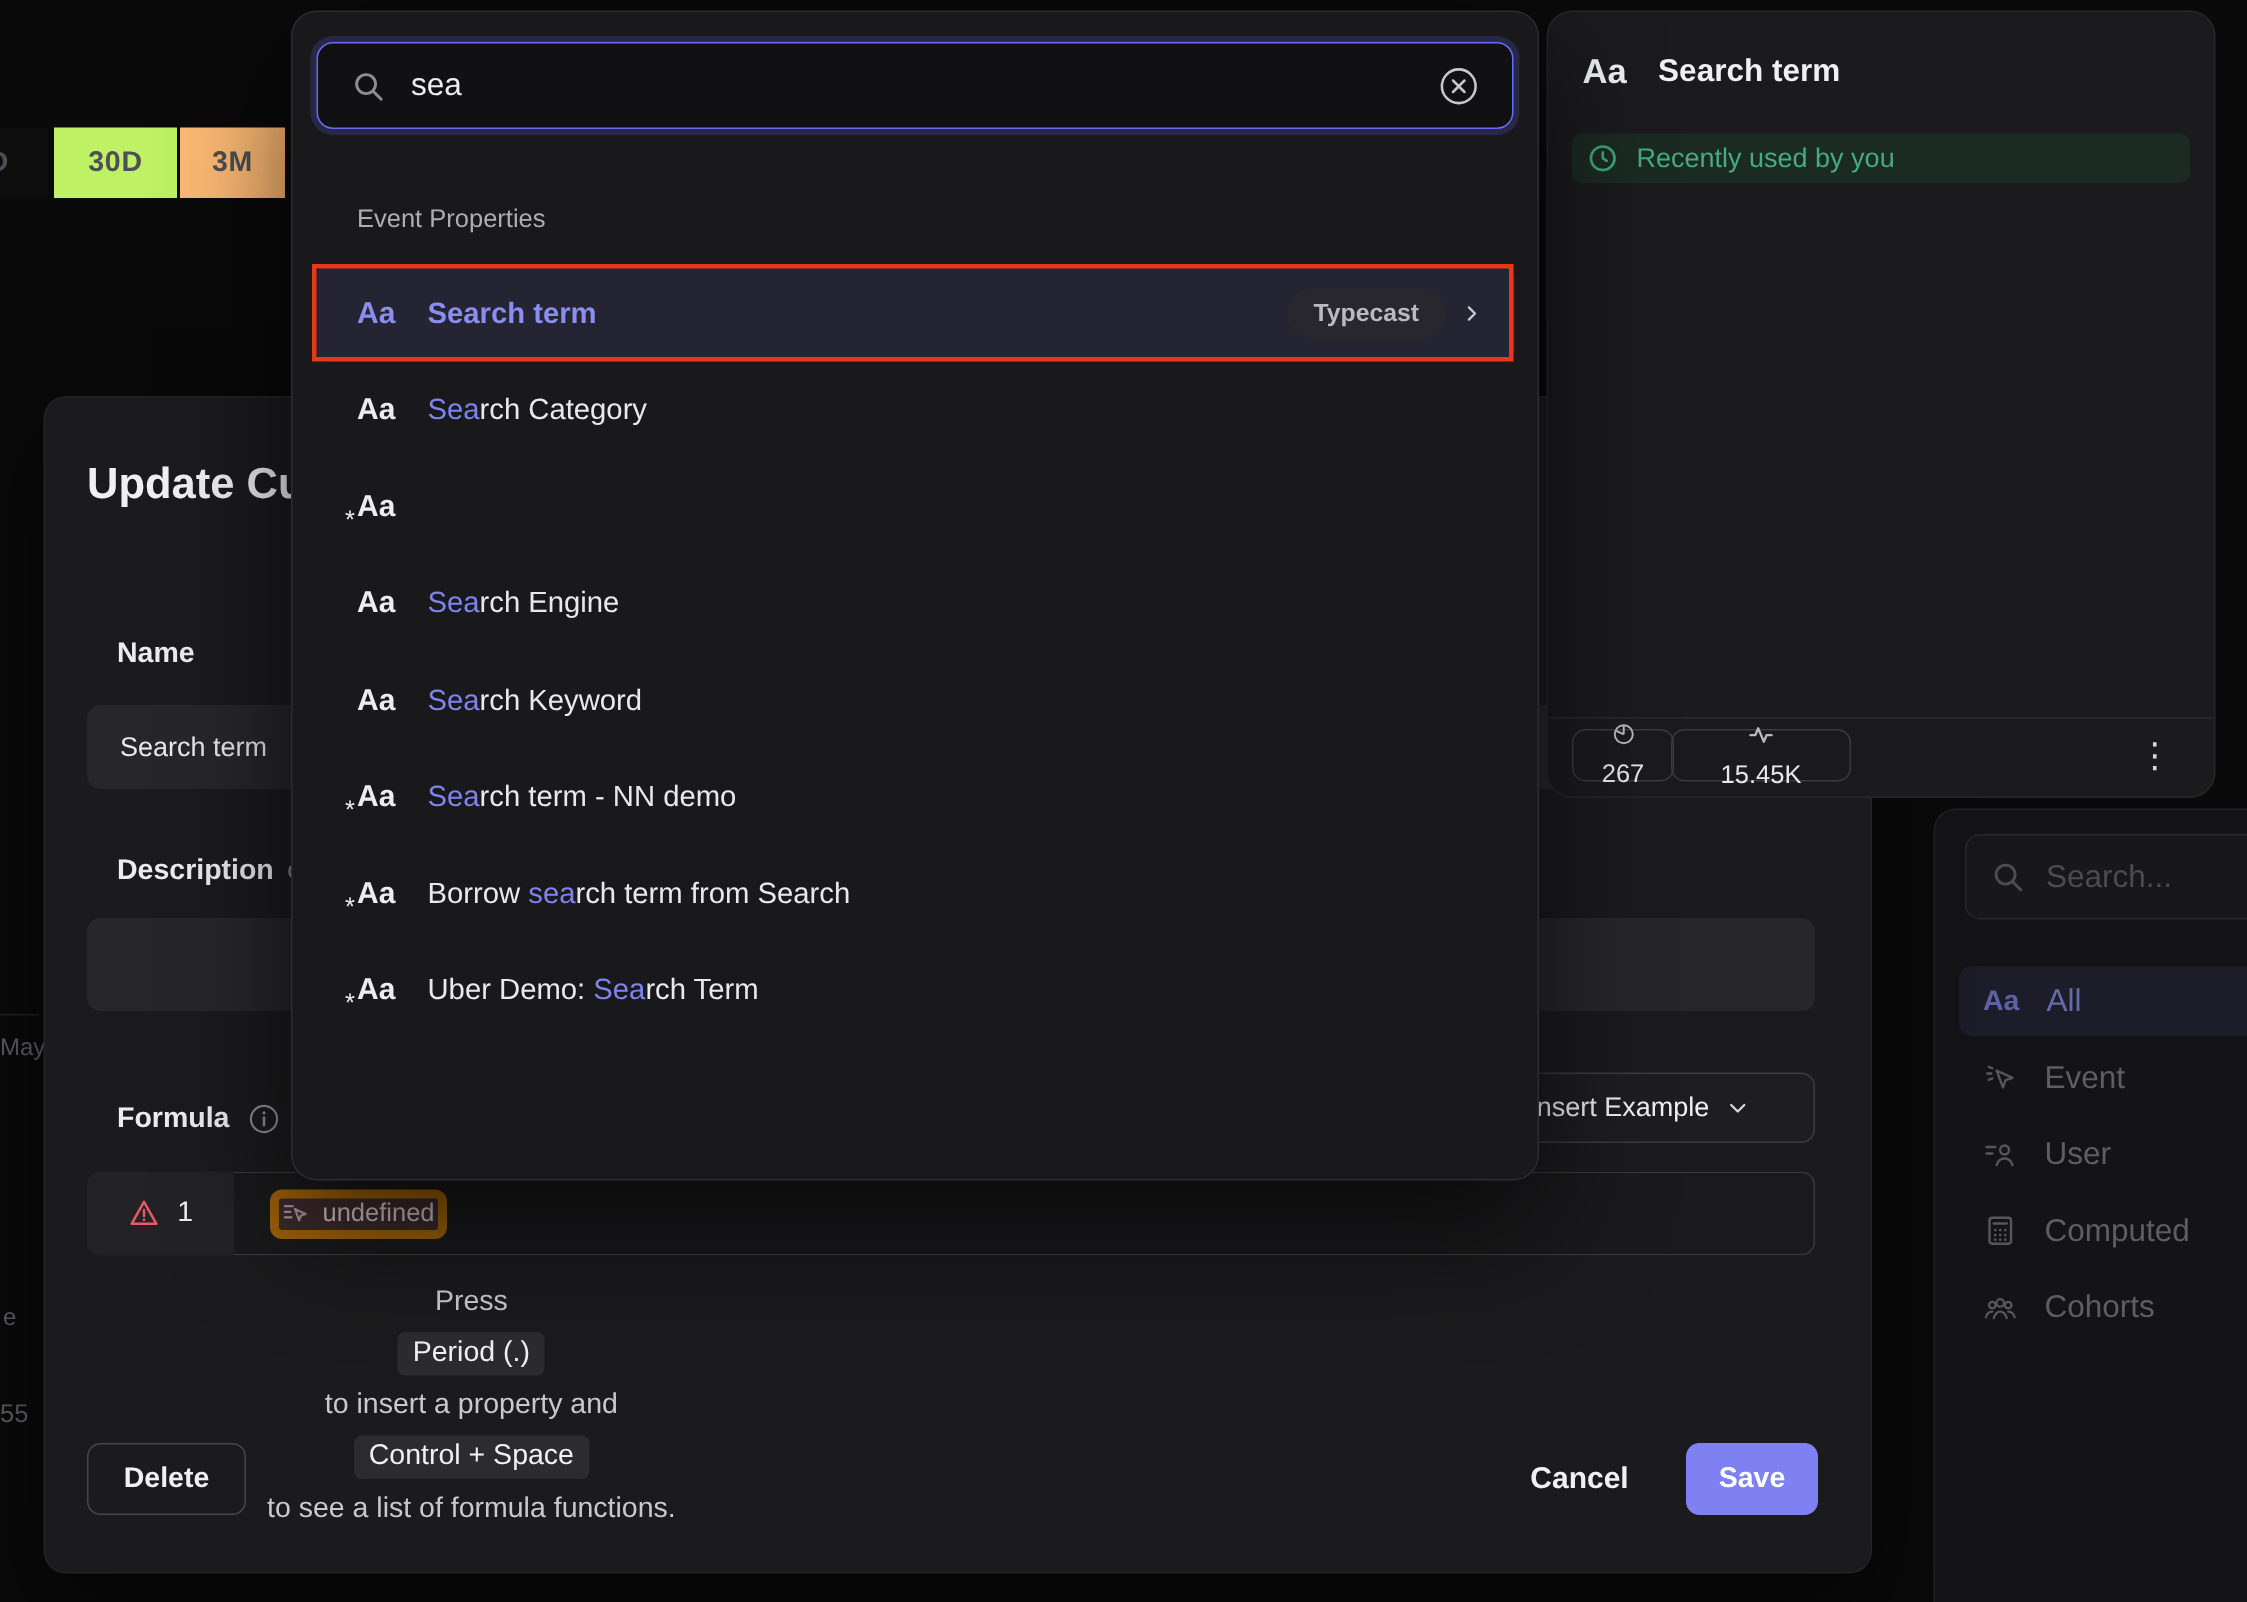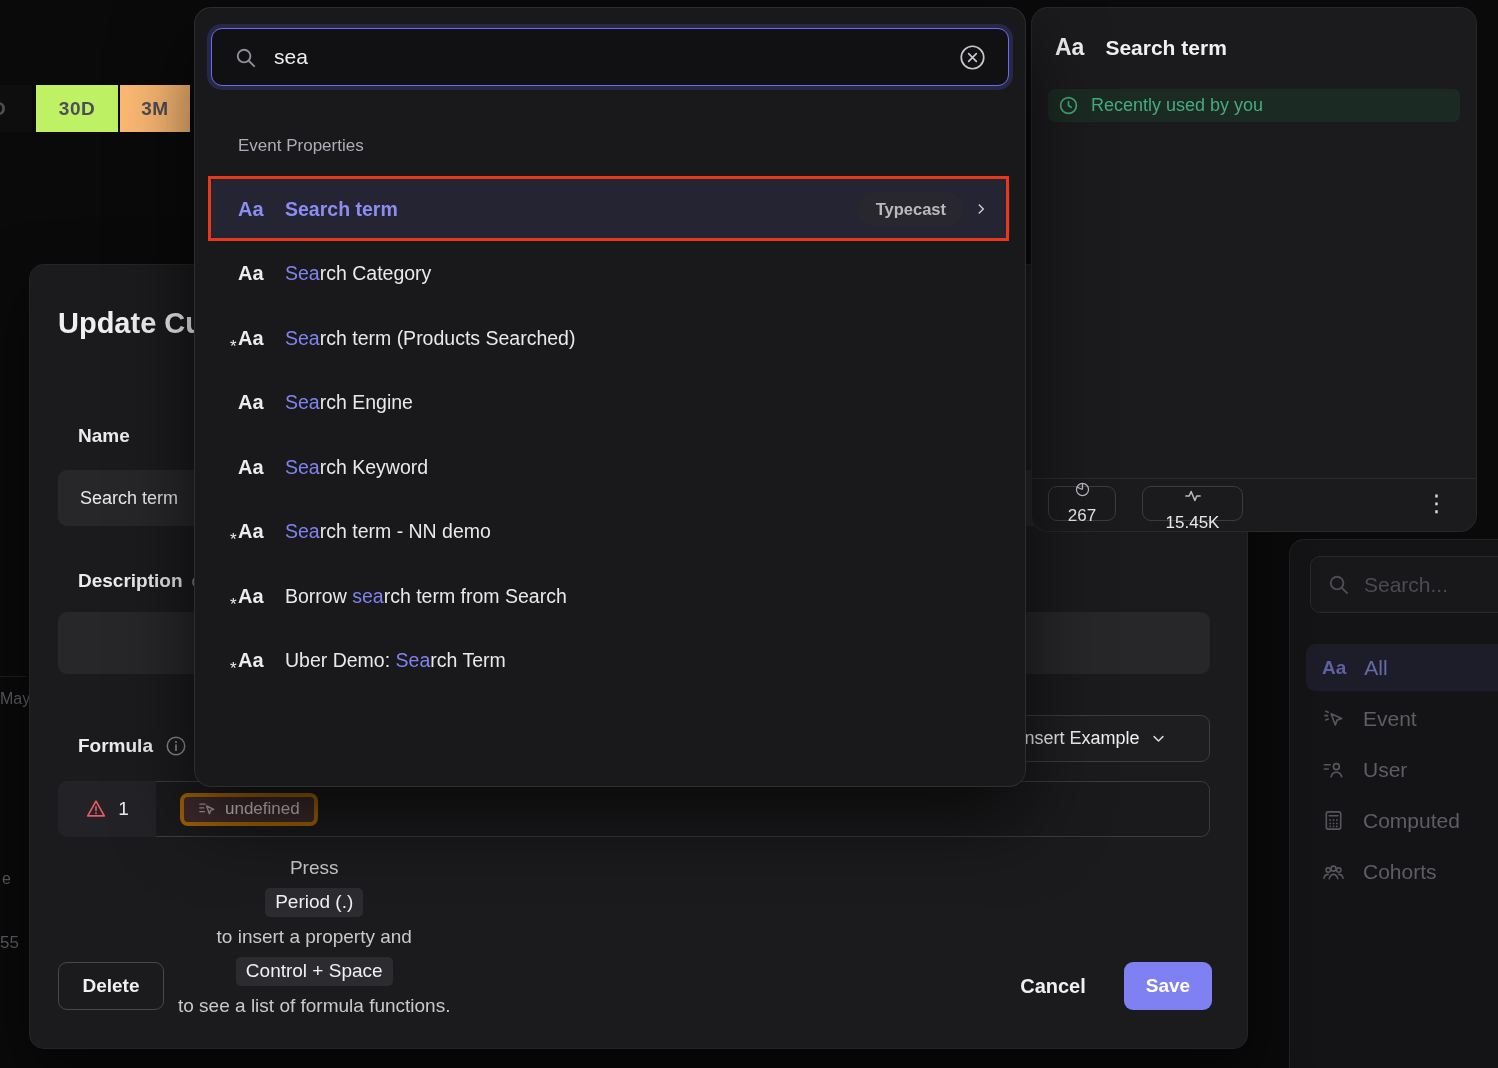--- a/index.html
+++ b/index.html
@@ -31,22 +31,22 @@
   .m-textarea { position:absolute; left:28px; top:347px; width:1152px; height:62px;
                 background:#27272a; border-radius:9px; }
   .m-formula-row { position:absolute; left:28px; top:470px; display:flex; align-items:center; gap:12px; }
   .icon { display:inline-flex; align-items:center; justify-content:center; }
   .m-err-box { position:absolute; left:28px; top:516px; width:98px; height:56px; background:#232327;
                border-radius:9px 0 0 9px; display:flex; align-items:center; justify-content:center; gap:11px; }
   .m-err-count { font-size:19px; color:#ececee; }
   .m-formula-field { position:absolute; left:126px; top:516px; width:1054px; height:56px;
                      border:1px solid #3a3a3f; border-left:none; border-radius:0 9px 9px 0;
                      display:flex; align-items:center; padding-left:24px; background:#1a1a1c; }
-  .m-token { height:33px; display:flex; align-items:center; gap:9px; padding:0 14px;
-             background:#3c2a2e; border:4px solid #a16207; border-radius:8px;
+  .m-token { height:33px; display:flex; align-items:center; gap:9px; padding:0 2px;
+             background:#3c2a2e; border:6px solid #a16207; border-radius:8px;
              font-size:17px; color:#d3c6c7; }
   .m-hint { position:absolute; left:148px; top:592px; display:flex; align-items:center; gap:9px;
             font-size:19px; color:#c9c9cd; white-space:nowrap;flex-direction:column; }
   .kbd { background:#2c2c30; border-radius:5px; padding:3px 10px 4px; color:#eff0f2; }
   .m-insert-btn { position:absolute; left:945px; top:450px; width:235px; height:47px;
                   border:1px solid #3c3c41; border-radius:9px; background:#1e1e21;
                   display:flex; align-items:center; justify-content:center; gap:11px;
                   font-size:18px; color:#eef0f1; cursor:pointer; }
   .m-delete-btn { position:absolute; left:28px; top:697px; width:106px; height:48px;
                   border:1px solid #47474c; border-radius:9px; display:flex; align-items:center;
@@ -241,21 +241,20 @@
         </span>
       </div>
 
       <div class="p-row">
         <span class="type-icon">Aa</span>
         <span class="p-label"><span></span><span class="p-match">Sea</span><span>rch Category</span></span>
       </div>
 
       <div class="p-row">
         <span class="type-icon"><span>Aa</span><span class="star">*</span></span>
-        <span class="p-label"><span></span><span class="p-match">Sea</span><span>rch term (Products Searched)</span></span>
       </div>
 
       <div class="p-row">
         <span class="type-icon">Aa</span>
         <span class="p-label"><span></span><span class="p-match">Sea</span><span>rch Engine</span></span>
       </div>
 
       <div class="p-row">
         <span class="type-icon">Aa</span>
         <span class="p-label"><span></span><span class="p-match">Sea</span><span>rch Keyword</span></span>
@@ -297,21 +296,21 @@
     <div class="d-divider"></div>
     <div class="d-pill" style="left:16px;width:68px;">
       <span class="icon" style="color:#b9b9bf;">
         <svg width="17" height="17" viewBox="0 0 24 24">
             <circle cx="12" cy="12" r="8.5" fill="none" stroke="currentColor" stroke-width="1.8"></circle>
             <path d="M12 12V3.5M12 12L4.2 8.7" fill="none" stroke="currentColor" stroke-width="1.8"></path>
           </svg>
       </span>
       <span>267</span>
     </div>
-    <div class="d-pill" style="left:110px;width:101px;justify-content:space-between;">
+    <div class="d-pill" style="left:82px;width:120px;">
       <span class="icon" style="color:#b9b9bf;">
         <svg width="18" height="18" viewBox="0 0 24 24">
             <path d="M2.5 12h4.5l2.5-6 5 12 2.5-6h4.5" fill="none" stroke="currentColor" stroke-width="2" stroke-linecap="round" stroke-linejoin="round"></path>
           </svg>
       </span>
       <span>15.45K</span>
     </div>
     <div class="d-kebab">⋮</div>
   </div>
 

